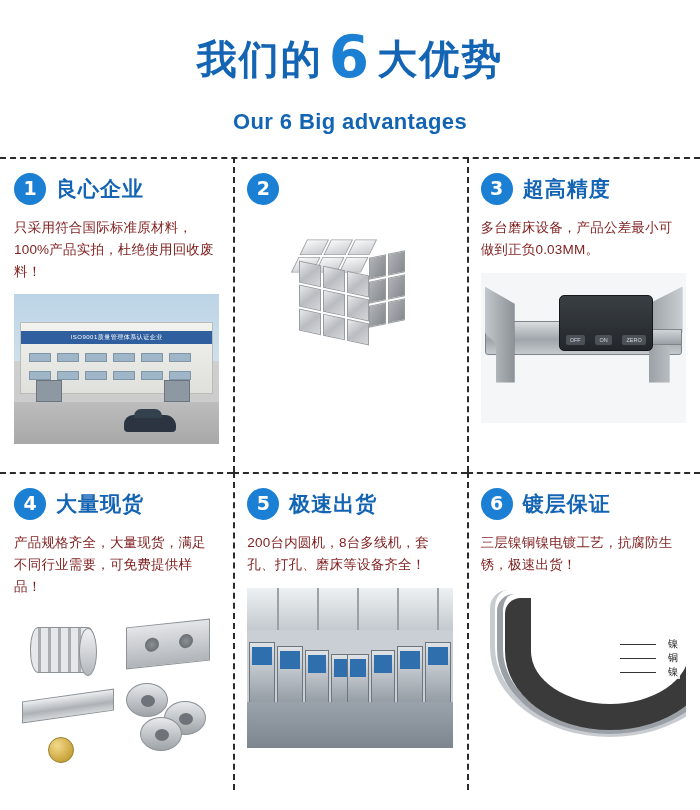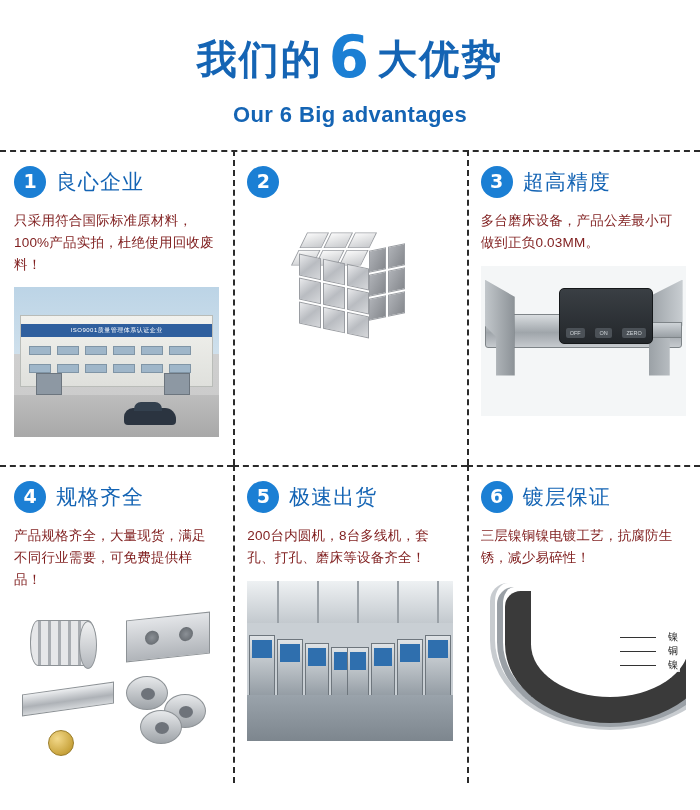--- a/index.html
+++ b/index.html
@@ -32,21 +32,21 @@
   }
   .title-cn .big-num {
     font-size: 58px;
     color: #1b7fd4;
     font-family: "DejaVu Sans", sans-serif;
     font-weight: bold;
     vertical-align: -4px;
     padding: 0 6px;
   }
   .title-en {
-    margin-top: 12px;
+    margin-top: 19px;
     font-size: 22px;
     font-weight: bold;
     color: #1464b4;
     letter-spacing: .4px;
   }
 
   
   .grid {
     position: relative;
     margin-top: 22px;
@@ -95,21 +95,21 @@
     font-size: 19px;
     font-weight: bold;
     font-family: "DejaVu Sans", sans-serif;
     display: flex;
     align-items: center;
     justify-content: center;
     line-height: 1;
   }
   .card-title {
     font-size: 21px;
-    font-weight: normal;
+    font-weight: bold;
     color: #1464b4;
     letter-spacing: 1px;
     white-space: nowrap;
   }
   .card-desc {
     font-size: 13.5px;
     color: #7f1d1d;
     line-height: 1.62;
     letter-spacing: .2px;
   }
@@ -494,21 +494,21 @@
               <span>ZERO</span>
             </div>
           </div>
         </div>
       </div>
     </div>
 
     <div class="cell h-sep">
       <div class="card-head">
         <div class="num-circle">4</div>
-        <div class="card-title">规格齐全</div>
+        <div class="card-title">大量现货</div>
       </div>
       <div class="card-desc">产品规格齐全，大量现货，满足不同行业需要，可免费提供样品！</div>
       <div class="img-box" style="background:#ffffff;height:160px">
         <div class="magnets">
           <div class="disc-stack"></div>
           <div class="plate">
             <i style="left:18px"></i>
             <i style="left:52px"></i>
           </div>
           <div class="bar"></div>
@@ -563,21 +563,21 @@
           <div class="floor"></div>
         </div>
       </div>
     </div>
 
     <div class="cell v-sep h-sep">
       <div class="card-head">
         <div class="num-circle">6</div>
         <div class="card-title">镀层保证</div>
       </div>
-      <div class="card-desc">三层镍铜镍电镀工艺，抗腐防生锈，减少易碎性！</div>
+      <div class="card-desc">三层镍铜镍电镀工艺，抗腐防生锈，极速出货！</div>
       <div class="img-box" style="background:#ffffff;height:160px">
         <div class="coating">
           <div class="arc l3"></div>
           <div class="arc l2"></div>
           <div class="arc l1"></div>
           <div class="lead" style="top:56px; width:36px;"></div>
           <div class="lead" style="top:70px; width:36px;"></div>
           <div class="lead" style="top:84px; width:36px;"></div>
           <div class="lbl" style="top:49px">镍</div>
           <div class="lbl" style="top:63px">铜</div>

